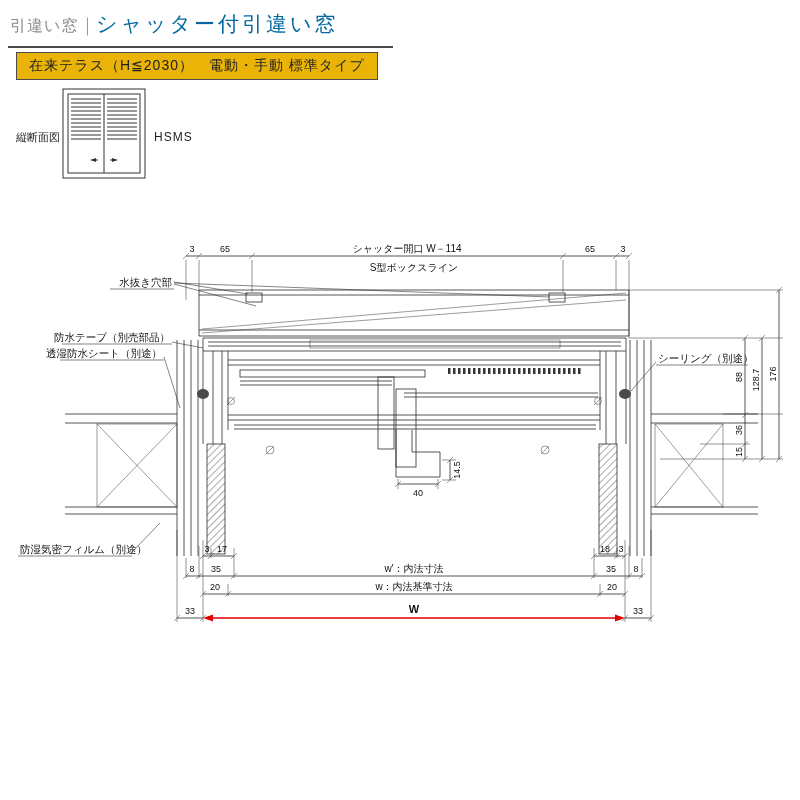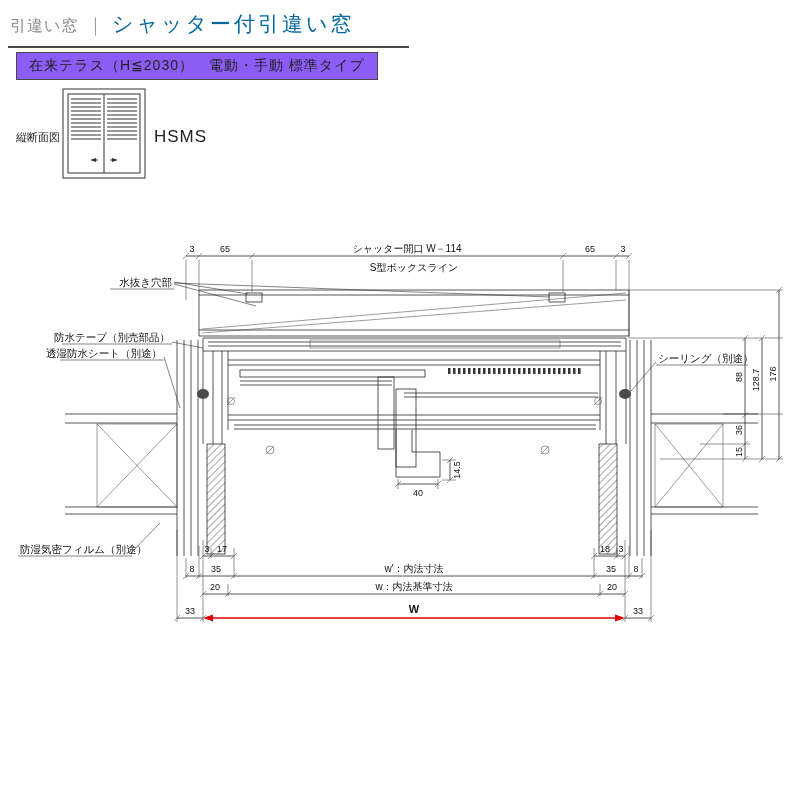--- a/index.html
+++ b/index.html
@@ -1,29 +1,29 @@
 <!DOCTYPE html>
 <html style="--accent: #e00000;"><head>
 <meta charset="utf-8">
 <style>
   *{margin:0;padding:0;box-sizing:border-box}
   html,body{width:800px;height:800px;background:#fff;font-family:"Liberation Sans",sans-serif;color:#222;overflow:hidden}
   .page{position:relative;width:800px;height:800px;background:#fff}
 
   .titlebar{position:absolute;top:10px;left:8px;right:8px}
-  .title-left{display:inline-flex;align-items:baseline;gap:8px;border-bottom:2px solid #4a4a4a;padding:0 55px 8px 2px}
+  .title-left{display:inline-flex;align-items:baseline;border-bottom:2px solid #4a4a4a;padding:0 55px 8px 2px}
   .category{font-size:16px;color:#8a8a8a;letter-spacing:1px}
   .separator{font-size:18px;color:#9a9a9a}
   .main-title{font-size:21px;font-weight:500;color:#0369a1;letter-spacing:3px}
   .corner-note{position:absolute;right:4px;top:0;font-size:14px;color:#111;letter-spacing:1px}
-  .spec-box{position:absolute;top:52px;left:16px;border:1px solid #4a4a4a;padding:4px 12px;font-size:14px;letter-spacing:1px;background:#8b5cf6}
+  .spec-box{position:absolute;top:52px;left:16px;border:1px solid #4a4a4a;padding:4px 12px;font-size:14px;letter-spacing:1px;background:#eab308}
   .figure-block{position:absolute;top:88px;left:16px;display:flex;align-items:center}
   .section-label{font-size:11px;margin-top:2px;color:#222}
   .icon-wrap{margin-left:2px}
-  .model-code{font-size:17px;margin-left:8px;margin-top:2px;letter-spacing:1px}
+  .model-code{font-size:12px;margin-left:8px;margin-top:2px;letter-spacing:1px}
 
   svg.drawing{position:absolute;left:0;top:0}
   .drawing path,.drawing line,.drawing rect,.drawing circle,.drawing ellipse,.drawing polyline{stroke:#2b2b2b;stroke-width:0.8;fill:none}
   .drawing .thin{stroke-width:0.55;stroke:#4a4a4a}
   .drawing .ext{stroke-width:0.55;stroke:#3c3c3c}
   .drawing .leader{stroke-width:0.6;stroke:#333}
   .drawing .mesh{stroke:#333;stroke-width:6;stroke-dasharray:2.5 2.5}
   .drawing .hatchrect{fill:url(#hatch45);stroke:#2b2b2b}
   .drawing .blob{fill:#4a4a4a;stroke:none}
   .drawing .red-line{stroke:var(--accent,#e00000);stroke-width:1.4}

